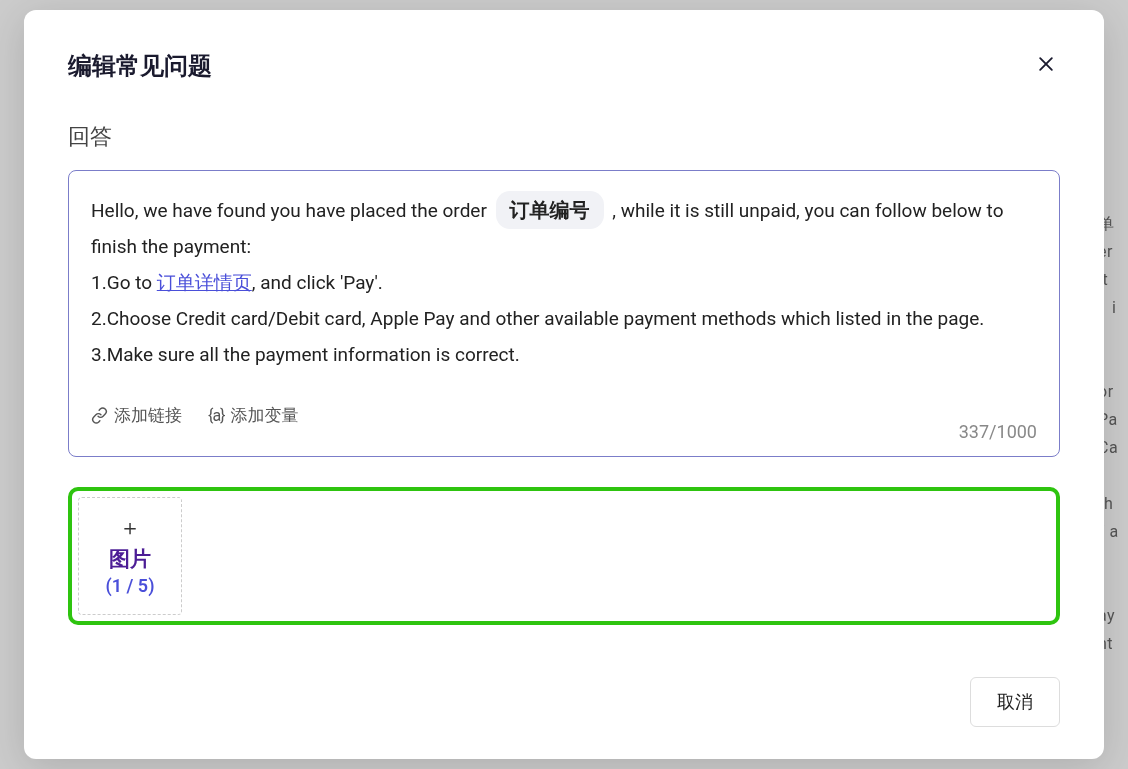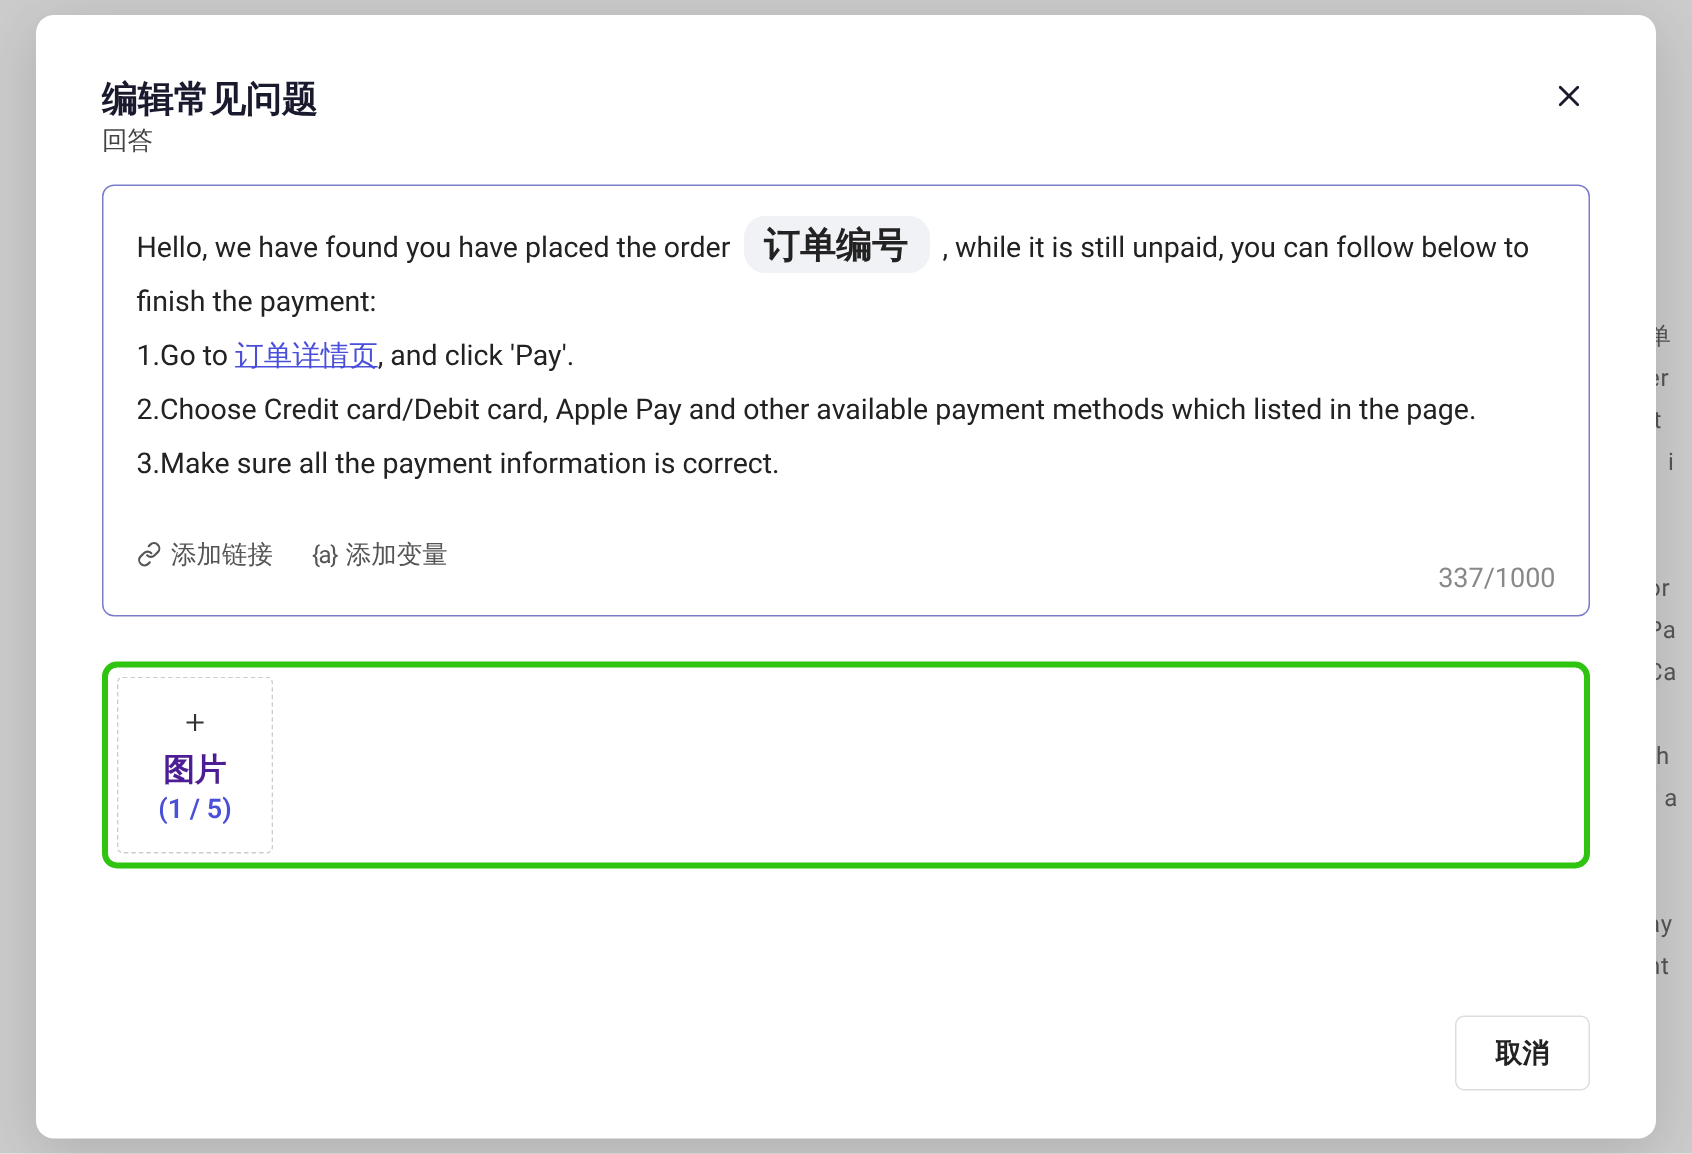--- a/index.html
+++ b/index.html
@@ -30,37 +30,38 @@
       border-radius: 12px;
       box-shadow: 0 8px 40px rgba(0,0,0,0.15);
       padding: 40px 44px 32px 44px;
       display: flex;
       flex-direction: column;
     }
     .modal-header {
       display: flex;
       justify-content: space-between;
       align-items: flex-start;
+      margin-bottom: 40px;
     }
     .modal-title {
       font-size: 24px;
       font-weight: 700;
       color: #1a1a2e;
     }
     .close-btn {
       cursor: pointer;
       padding: 4px;
       color: #1a1a2e;
     }
     .close-btn svg {
       width: 20px;
       height: 20px;
     }
     .section-label {
-      font-size: 17px;
+      font-size: 22px;
       color: #444;
       margin-bottom: 18px;
       font-weight: 500;
     }
     .editor {
       border: 1px solid #7b7dc9;
       border-radius: 8px;
       padding: 20px 22px 14px 22px;
       background: #fff;
     }
@@ -71,21 +72,21 @@
       min-height: 150px;
     }
     .var-chip {
       display: inline-block;
       background: #f1f2f6;
       border-radius: 14px;
       padding: 1px 14px;
       font-weight: 600;
       color: #222;
       margin: 0 4px;
-      font-size: 24px;
+      font-size: 20px;
       vertical-align: baseline;
     }
     .link-text {
       color: #4a4fd9;
       text-decoration: underline;
       cursor: pointer;
     }
     .editor-toolbar {
       display: flex;
       justify-content: space-between;
@@ -161,21 +162,21 @@
       margin-top: auto;
       display: flex;
       justify-content: flex-end;
       gap: 16px;
       padding-top: 24px;
     }
     .btn {
       padding: 12px 26px;
       border-radius: 6px;
       font-size: 18px;
-      font-weight: 700;
+      font-weight: 400;
       cursor: pointer;
       border: none;
     }
     .btn-secondary {
       background: #fff;
       border: 1px solid #ddd;
       color: #222;
     }
     .btn-primary {
       background: #4a4fd9;

